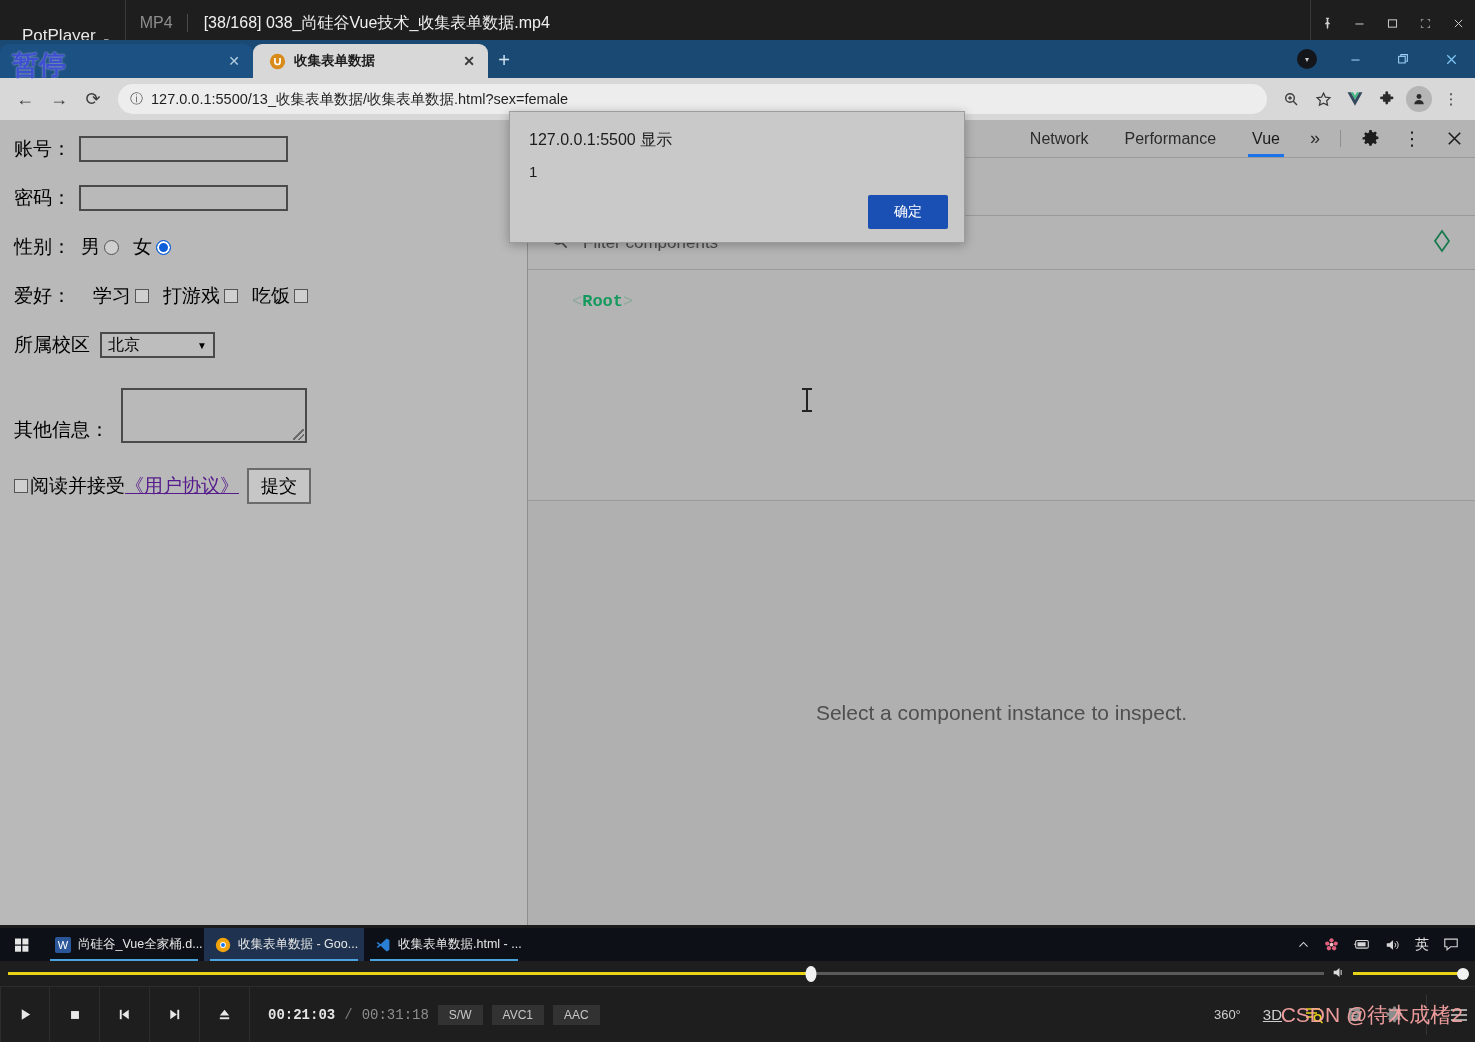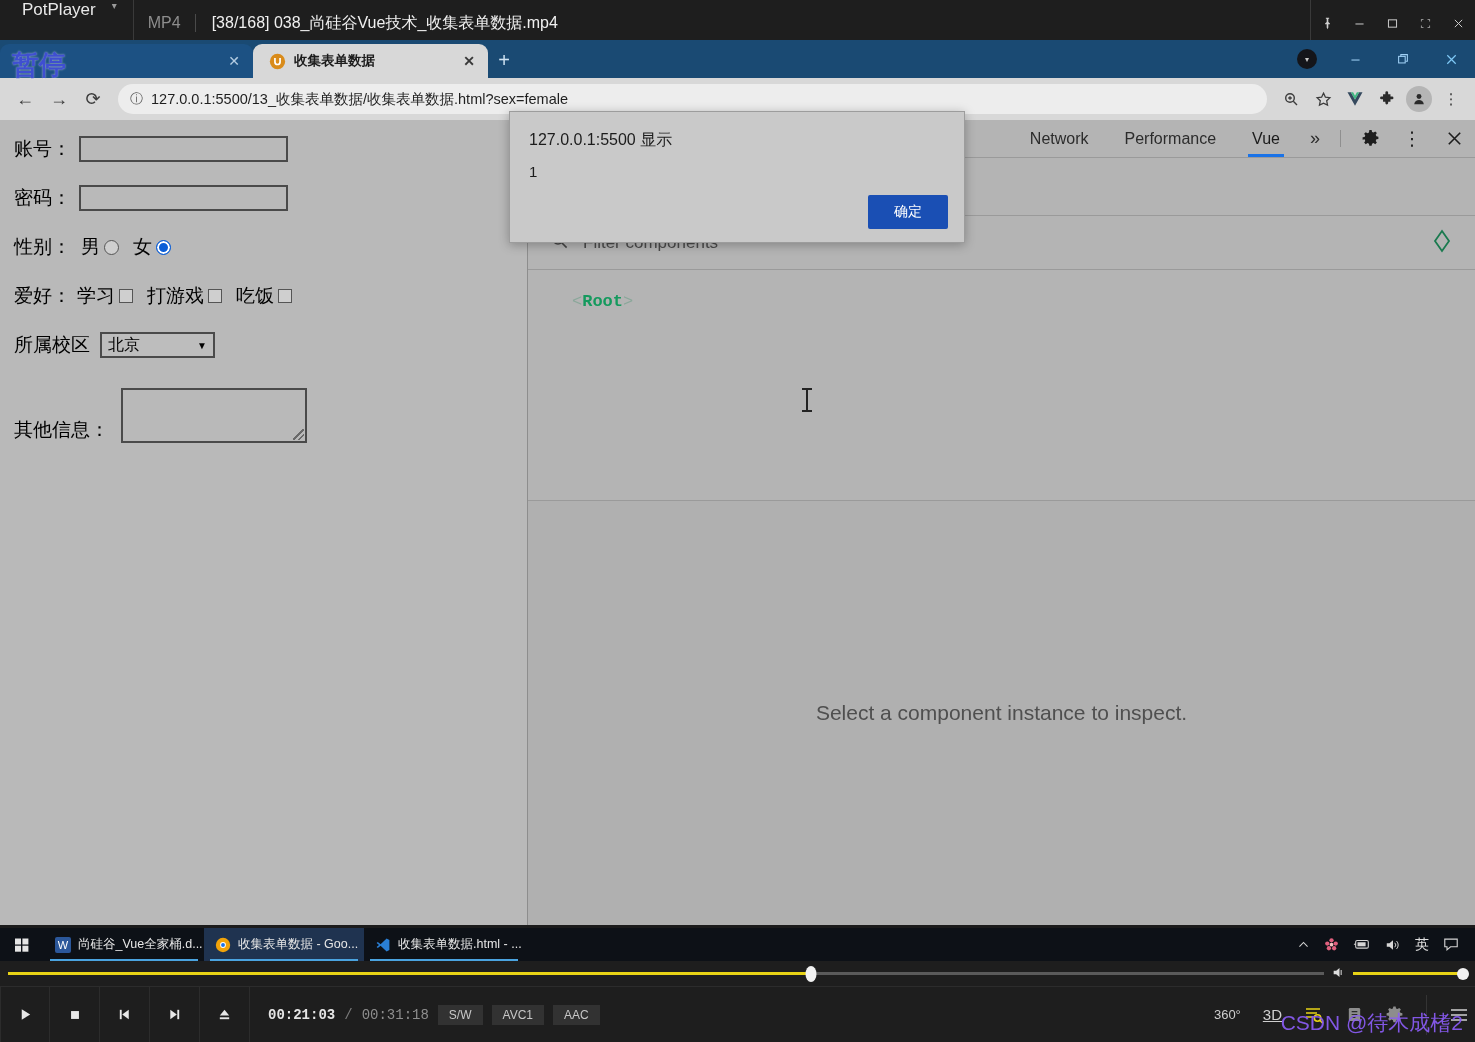--- a/index.html
+++ b/index.html
@@ -11,21 +11,21 @@
   }
   #root { position: relative; width: 1475px; height: 1042px; }
 
   
   .pp-titlebar {
     position: absolute; left: 0; top: 0; width: 1475px; height: 46px;
     background: #1e1e1e; display: flex; align-items: center;
     color: #d8d8d8;
   }
   .pp-brand {
-    display: flex; align-items: flex-start; gap: 16px;
+    display: flex; align-items: flex-end; gap: 8px;
     padding: 0 16px 0 22px; height: 46px;
     font-size: 17px; color: #e9e9e9;
   }
   .pp-brand .caret { font-size: 10px; color: #9a9a9a; }
   .pp-sep { width: 1px; height: 46px; background: #3a3a3a; }
   .pp-fmt { padding: 0 14px; font-size: 16px; color: #8d8d8d; }
   .pp-vsep { width: 1px; height: 18px; background: #4a4a4a; }
   .pp-file { padding-left: 16px; font-size: 16px; color: #f0f0f0; white-space: nowrap; }
   .pp-winbtns { margin-left: auto; display: flex; align-items: center; height: 46px; }
   .pp-winbtns .wb {
@@ -248,21 +248,21 @@
   .t-cur { color: #e5e5e5; font-weight: bold; }
   .t-sl { color: #7a7a7a; }
   .t-tot { color: #8e8e8e; }
   .badge { background: #323232; color: #c7c7c7; font-size: 12px; padding: 3px 11px;
            font-family: "Liberation Sans", sans-serif; }
   .rightctrls { margin-left: auto; display: flex; align-items: center; gap: 22px; padding-right: 6px; }
   .rc { color: #cfcfcf; font-size: 14px; display: flex; align-items: center; }
   .rc.yellow { color: #e8d316; }
   .rc-sep { width: 1px; height: 40px; background: #343434; }
   .watermark {
-    position: absolute; right: 12px; bottom: 5px; font-size: 21px; color: #8b5cf6;
+    position: absolute; right: 12px; bottom: 13px; font-size: 21px; color: #fca5a5;
     opacity: .92; white-space: nowrap;
   }
 
   
   .paused-overlay {
     position: absolute; left: 12px; top: 47px; font-size: 27px; font-weight: bold;
     color: #3f4fd1; text-shadow: 0 0 2px rgba(255,255,255,.6); z-index: 30;
     font-family: "DejaVu Sans", sans-serif;
   }
 </style>
@@ -417,41 +417,47 @@
         <div class="frow">
           <span class="flabel">性别：</span>
           <span style="margin-left:10px">男</span>
           <span class="radio"></span>
           <span style="margin-left:8px">女</span>
           <span class="radio checked"></span>
         </div>
 
         <div class="frow">
           <span class="flabel">爱好：</span>
-          <span style="margin-left:6px">学习</span>
+          <span style="margin-left:22px">学习</span>
           <span class="cbox"></span>
           <span style="margin-left:8px">打游戏</span>
           <span class="cbox"></span>
           <span style="margin-left:8px">吃饭</span>
           <span class="cbox"></span>
         </div>
 
         <div class="frow">
           <span class="flabel">所属校区</span>
           <span class="f-select">
             <span>北京</span>
             <span class="chev">▼</span>
           </span>
         </div>
 
         <div class="frow" style="margin-top:30px;margin-bottom:0">
           <span class="flabel" style="align-self:flex-end">其他信息：</span>
           <span class="f-textarea"></span>
         </div>
 
+        <div class="agree-row">
+          <span class="cbox"></span>
+          <span>阅读并接受</span>
+          <a class="agree-link" href="#">《用户协议》</a>
+          <button class="submit-btn">提交</button>
+        </div>
       </div>
 
       <div class="devtools">
 
         <div class="dt-tabbar">
           <div style="flex:1"></div>
           <div class="dt-tab">Network</div>
           <div class="dt-tab">Performance</div>
           <div class="dt-tab active">Vue</div>
           <div class="dt-more">»</div>

